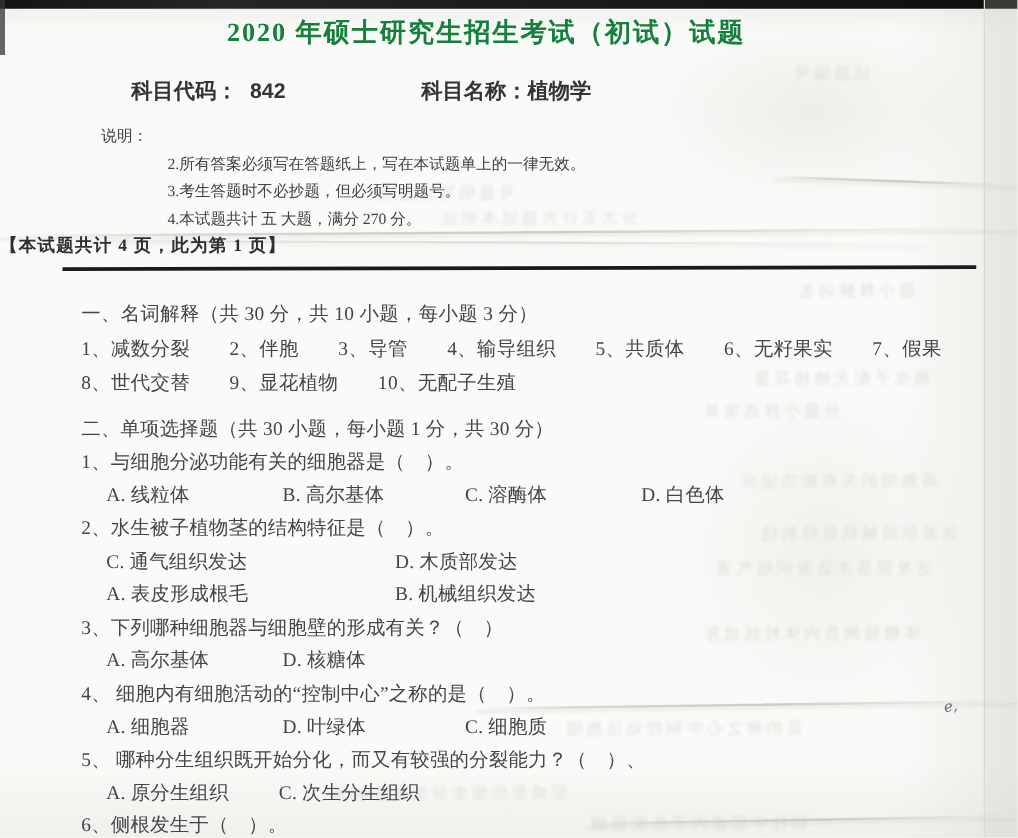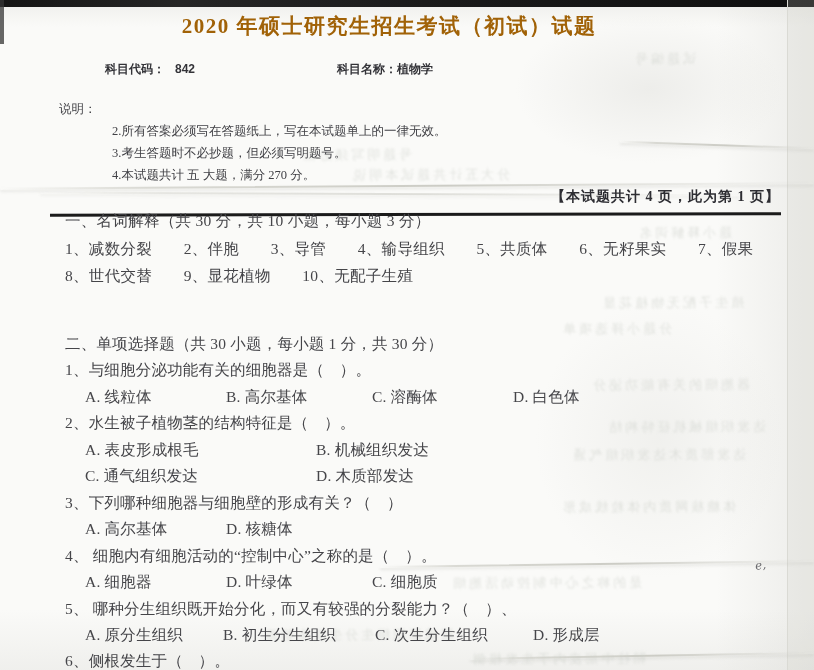--- a/index.html
+++ b/index.html
@@ -33,39 +33,39 @@
   .bleed { position:absolute; transform:scaleX(-1) rotate(.3deg);
     color:#cdd0ca; opacity:.55; filter:blur(1.2px);
     font-size:13px; letter-spacing:3px; white-space:nowrap; pointer-events:none;
     font-family:"Liberation Serif","DejaVu Serif",serif; }
 
   .handwriting { left:755px; top:558px; font-style:italic; font-size:12px;
     color:#6a6a6e; transform:rotate(-10deg); font-family:"DejaVu Serif",serif; }
 
   
   .title { top:12px; left:0; right:36px; text-align:center;
-    font-size:21px; font-weight:bold; color:#a16207; letter-spacing:1.5px; }
+    font-size:21px; font-weight:bold; color:#15803d; letter-spacing:1.5px; }
   .subject-row { top:61px; left:0; width:814px; height:22px;
     font-family:"Liberation Sans","DejaVu Sans",sans-serif;
-    font-size:12px; font-weight:600; color:#333338; }
+    font-size:17px; font-weight:600; color:#333338; }
   .subject-code-wrap { position:absolute; left:105px; top:0; }
   .subject-name-wrap { position:absolute; left:337px; top:0; }
   .subject-code-wrap .val { margin-left:10px; }
 
-  .notes { top:98px; left:59px; width:560px; font-size:12.5px; line-height:22px; color:#404045; }
+  .notes { top:98px; left:81px; width:560px; font-size:12.5px; line-height:22px; color:#404045; }
   .notes .first { display:flex; }
   .notes .rest { margin-left:53px; }
 
-  .page-indicator { top:188px; left:0; right:34px; text-align:right;
+  .page-indicator { top:188px; left:0; right:34px; text-align:left;
     font-size:14px; font-weight:bold; color:#2e2e33; letter-spacing:1px; }
 
   .rule { top:213px; left:50px; width:731px; height:3px; background:#1b1b1b;
     transform:rotate(-.12deg); }
 
-  .s1 { top:207px; left:65px; right:24px; font-size:15.5px; line-height:27.5px;
+  .s1 { top:238px; left:65px; right:24px; font-size:15.5px; line-height:27.5px;
     letter-spacing:.3px; color:#454549; }
   .s2 { top:331px; left:65px; right:16px; font-size:15.5px; line-height:26.45px;
     letter-spacing:.2px; color:#454549; }
   .row { white-space:nowrap; }
   .opts { padding-left:20px; display:grid; }
   .g4  { grid-template-columns:141px 146px 141px auto; }
   .g4w { grid-template-columns:138px 152px 158px auto; }
   .g2  { grid-template-columns:231px auto; }
 </style>
 </head>
@@ -135,43 +135,41 @@
   <div class="row">1、与细胞分泌功能有关的细胞器是（　）。</div>
   <div class="row opts g4">
     <span>A. 线粒体</span>
     <span>B. 高尔基体</span>
     <span>C. 溶酶体</span>
     <span>D. 白色体</span>
   </div>
 
   <div class="row">2、水生被子植物茎的结构特征是（　）。</div>
   <div class="row opts g2">
+    <span>C. 通气组织发达</span>
+    <span>D. 木质部发达</span>
+  </div>
+  <div class="row opts g2">
     <span>A. 表皮形成根毛</span>
     <span>B. 机械组织发达</span>
-  </div>
-  <div class="row opts g2">
-    <span>C. 通气组织发达</span>
-    <span>D. 木质部发达</span>
   </div>
 
   <div class="row">3、下列哪种细胞器与细胞壁的形成有关？（　）</div>
   <div class="row opts g4">
     <span>A. 高尔基体</span>
     <span>D. 核糖体</span>
   </div>
 
   <div class="row">4、 细胞内有细胞活动的“控制中心”之称的是（　）。</div>
   <div class="row opts g4">
     <span>A. 细胞器</span>
     <span>D. 叶绿体</span>
     <span>C. 细胞质</span>
   </div>
 
   <div class="row">5、 哪种分生组织既开始分化，而又有较强的分裂能力？（　）、</div>
   <div class="row opts g4w">
     <span>A. 原分生组织</span>
-    <span>B. 初生分生组织</span>
     <span>C. 次生分生组织</span>
-    <span>D. 形成层</span>
   </div>
 
   <div class="row">6、侧根发生于（　）。</div>
 </div>
 
 </body></html>

